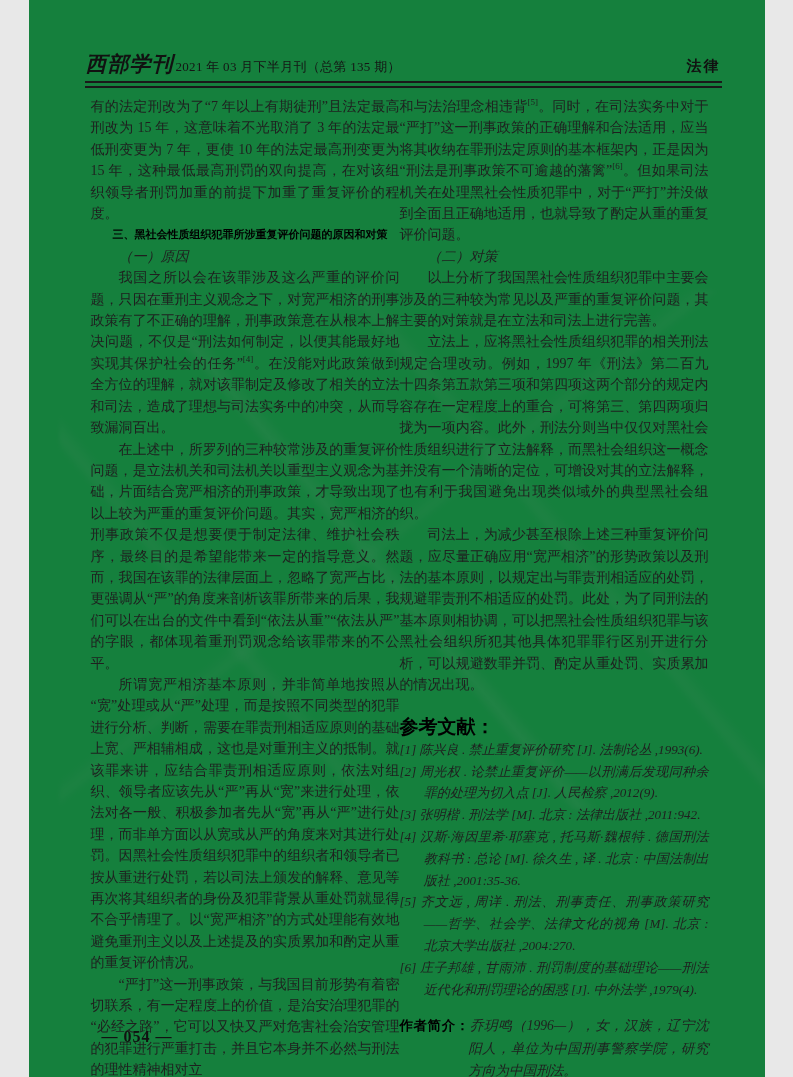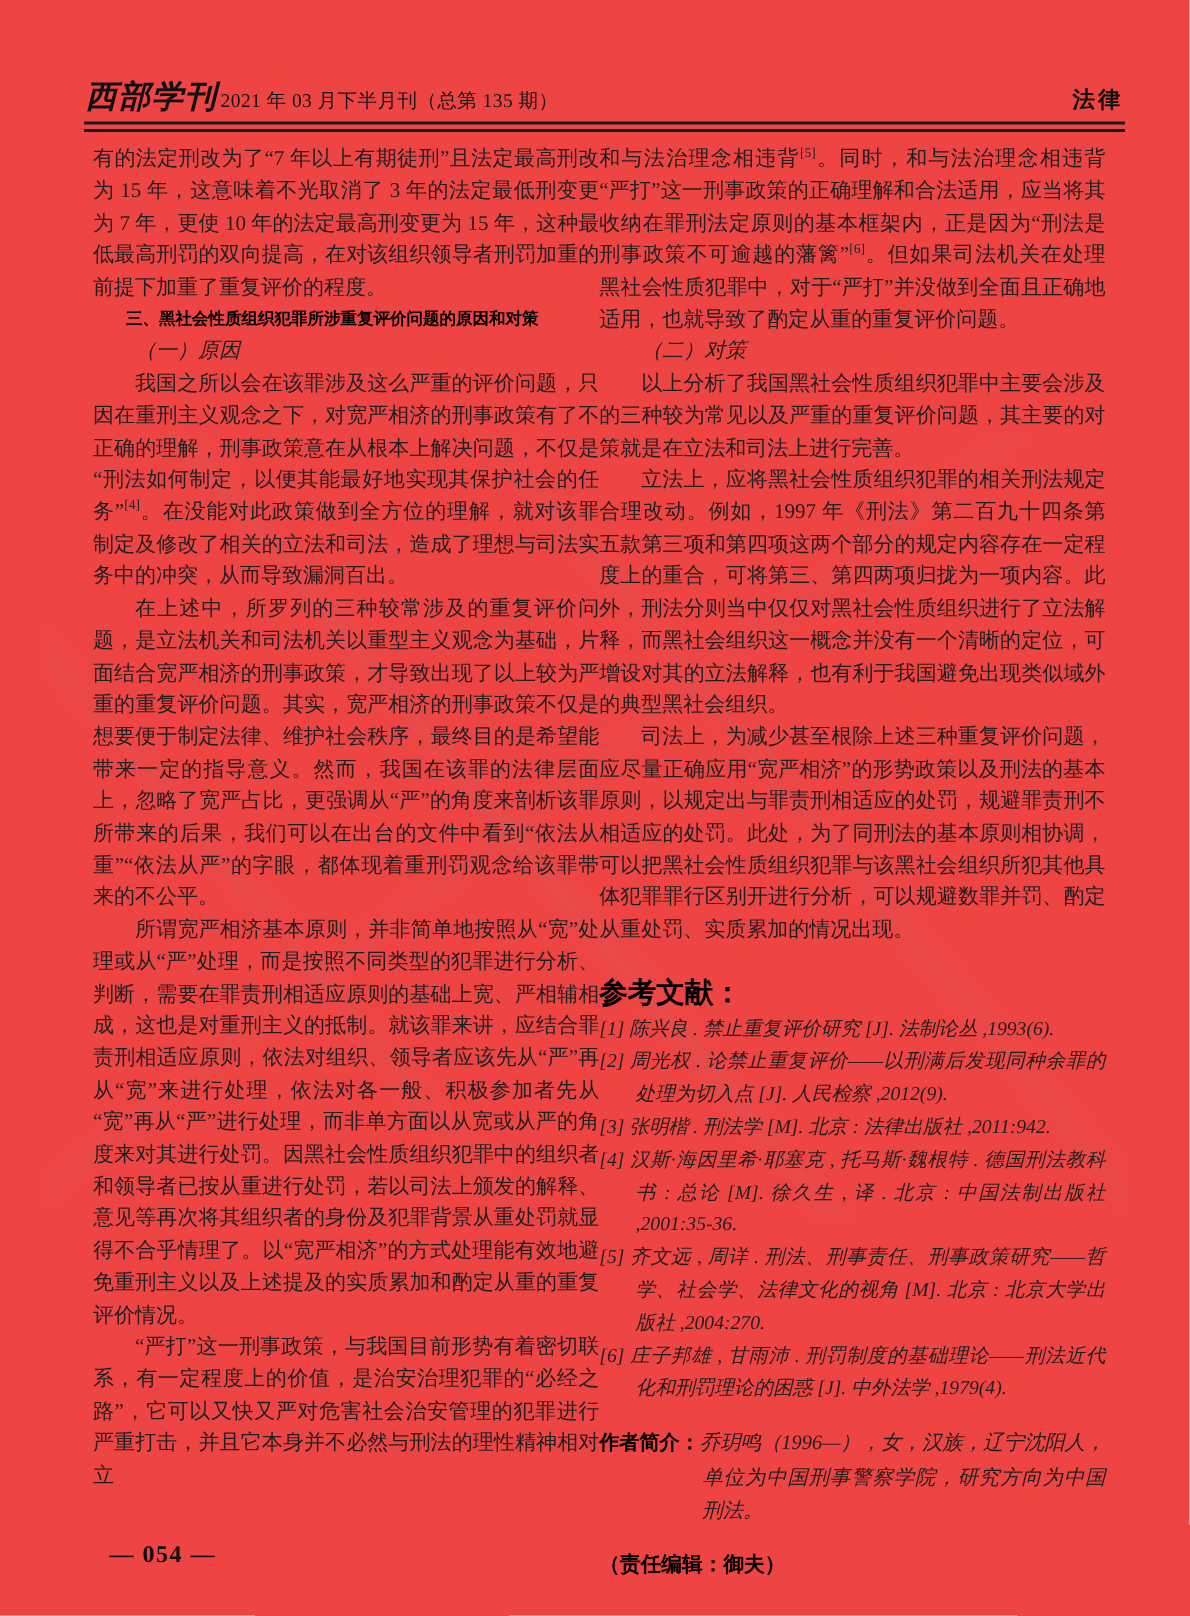--- a/index.html
+++ b/index.html
@@ -1,20 +1,20 @@
 <!DOCTYPE html>
 <html lang="zh"><head>
 <meta charset="utf-8">
 <style>
   html,body{margin:0;padding:0;background:#e8e8e8;}
   .page{
     position:relative;
-    width:793px;height:1077px;
+    width:736px;height:1077px;
     margin:0 auto;
-    background:#ef4444;
+    background:#15803d;
     overflow:hidden;
     font-family:"Liberation Serif","DejaVu Serif",serif;
     color:#1f1f1f;
   }
   
   .header{
     position:absolute;top:50px;left:57px;right:44px;
     display:flex;align-items:baseline;justify-content:space-between;
   }
   .header-left{display:flex;align-items:baseline;}
@@ -107,21 +107,21 @@
         <p class="blk h1"><span>三、黑社会性质组织犯罪所涉重复评价问题的原因和对策</span></p>
         <p class="blk sub"><span>（一）原因</span></p>
         <p class="blk "><span>我国之所以会在该罪涉及这么严重的评价问题，只因在重刑主义观念之下，对宽严相济的刑事政策有了不正确的理解，刑事政策意在从根本上解决问题，不仅是“刑法如何制定，以便其能最好地实现其保护社会的任务”</span><sup>[4]</sup><span>。在没能对此政策做到全方位的理解，就对该罪制定及修改了相关的立法和司法，造成了理想与司法实务中的冲突，从而导致漏洞百出。</span></p>
         <p class="blk "><span>在上述中，所罗列的三种较常涉及的重复评价问题，是立法机关和司法机关以重型主义观念为基础，片面结合宽严相济的刑事政策，才导致出现了以上较为严重的重复评价问题。其实，宽严相济的刑事政策不仅是想要便于制定法律、维护社会秩序，最终目的是希望能带来一定的指导意义。然而，我国在该罪的法律层面上，忽略了宽严占比，更强调从“严”的角度来剖析该罪所带来的后果，我们可以在出台的文件中看到“依法从重”“依法从严”的字眼，都体现着重刑罚观念给该罪带来的不公平。</span></p>
         <p class="blk "><span>所谓宽严相济基本原则，并非简单地按照从“宽”处理或从“严”处理，而是按照不同类型的犯罪进行分析、判断，需要在罪责刑相适应原则的基础上宽、严相辅相成，这也是对重刑主义的抵制。就该罪来讲，应结合罪责刑相适应原则，依法对组织、领导者应该先从“严”再从“宽”来进行处理，依法对各一般、积极参加者先从“宽”再从“严”进行处理，而非单方面以从宽或从严的角度来对其进行处罚。因黑社会性质组织犯罪中的组织者和领导者已按从重进行处罚，若以司法上颁发的解释、意见等再次将其组织者的身份及犯罪背景从重处罚就显得不合乎情理了。以“宽严相济”的方式处理能有效地避免重刑主义以及上述提及的实质累加和酌定从重的重复评价情况。</span></p>
         <p class="blk "><span>“严打”这一刑事政策，与我国目前形势有着密切联系，有一定程度上的价值，是治安治理犯罪的“必经之路”，它可以又快又严对危害社会治安管理的犯罪进行严重打击，并且它本身并不必然与刑法的理性精神相对立</span></p>
       </div>
 
     <div class="col">
       <div>
-          <p class="blk noind"><span>和与法治理念相违背</span><sup>[5]</sup><span>。同时，和与法治理念相违背“严打”这一刑事政策的正确理解和合法适用，应当将其收纳在罪刑法定原则的基本框架内，正是因为“刑法是刑事政策不可逾越的藩篱”</span><sup>[6]</sup><span>。但如果司法机关在处理黑社会性质犯罪中，对于“严打”并没做到全面且正确地适用，也就导致了酌定从重的重复评价问题。</span></p>
+          <p class="blk noind"><span>和与法治理念相违背</span><sup>[5]</sup><span>。同时，在司法实务中对于“严打”这一刑事政策的正确理解和合法适用，应当将其收纳在罪刑法定原则的基本框架内，正是因为“刑法是刑事政策不可逾越的藩篱”</span><sup>[6]</sup><span>。但如果司法机关在处理黑社会性质犯罪中，对于“严打”并没做到全面且正确地适用，也就导致了酌定从重的重复评价问题。</span></p>
           <p class="blk sub"><span>（二）对策</span></p>
           <p class="blk "><span>以上分析了我国黑社会性质组织犯罪中主要会涉及的三种较为常见以及严重的重复评价问题，其主要的对策就是在立法和司法上进行完善。</span></p>
           <p class="blk "><span>立法上，应将黑社会性质组织犯罪的相关刑法规定合理改动。例如，1997 年《刑法》第二百九十四条第五款第三项和第四项这两个部分的规定内容存在一定程度上的重合，可将第三、第四两项归拢为一项内容。此外，刑法分则当中仅仅对黑社会性质组织进行了立法解释，而黑社会组织这一概念并没有一个清晰的定位，可增设对其的立法解释，也有利于我国避免出现类似域外的典型黑社会组织。</span></p>
           <p class="blk "><span>司法上，为减少甚至根除上述三种重复评价问题，应尽量正确应用“宽严相济”的形势政策以及刑法的基本原则，以规定出与罪责刑相适应的处罚，规避罪责刑不相适应的处罚。此处，为了同刑法的基本原则相协调，可以把黑社会性质组织犯罪与该黑社会组织所犯其他具体犯罪罪行区别开进行分析，可以规避数罪并罚、酌定从重处罚、实质累加的情况出现。</span></p>
         </div>
 
       <div class="refs">
         <p class="refs-heading">参考文献：</p>
         <div>
             <p class="blk ref"><span>[1] 陈兴良 . 禁止重复评价研究 [J]. 法制论丛 ,1993(6).</span></p>

